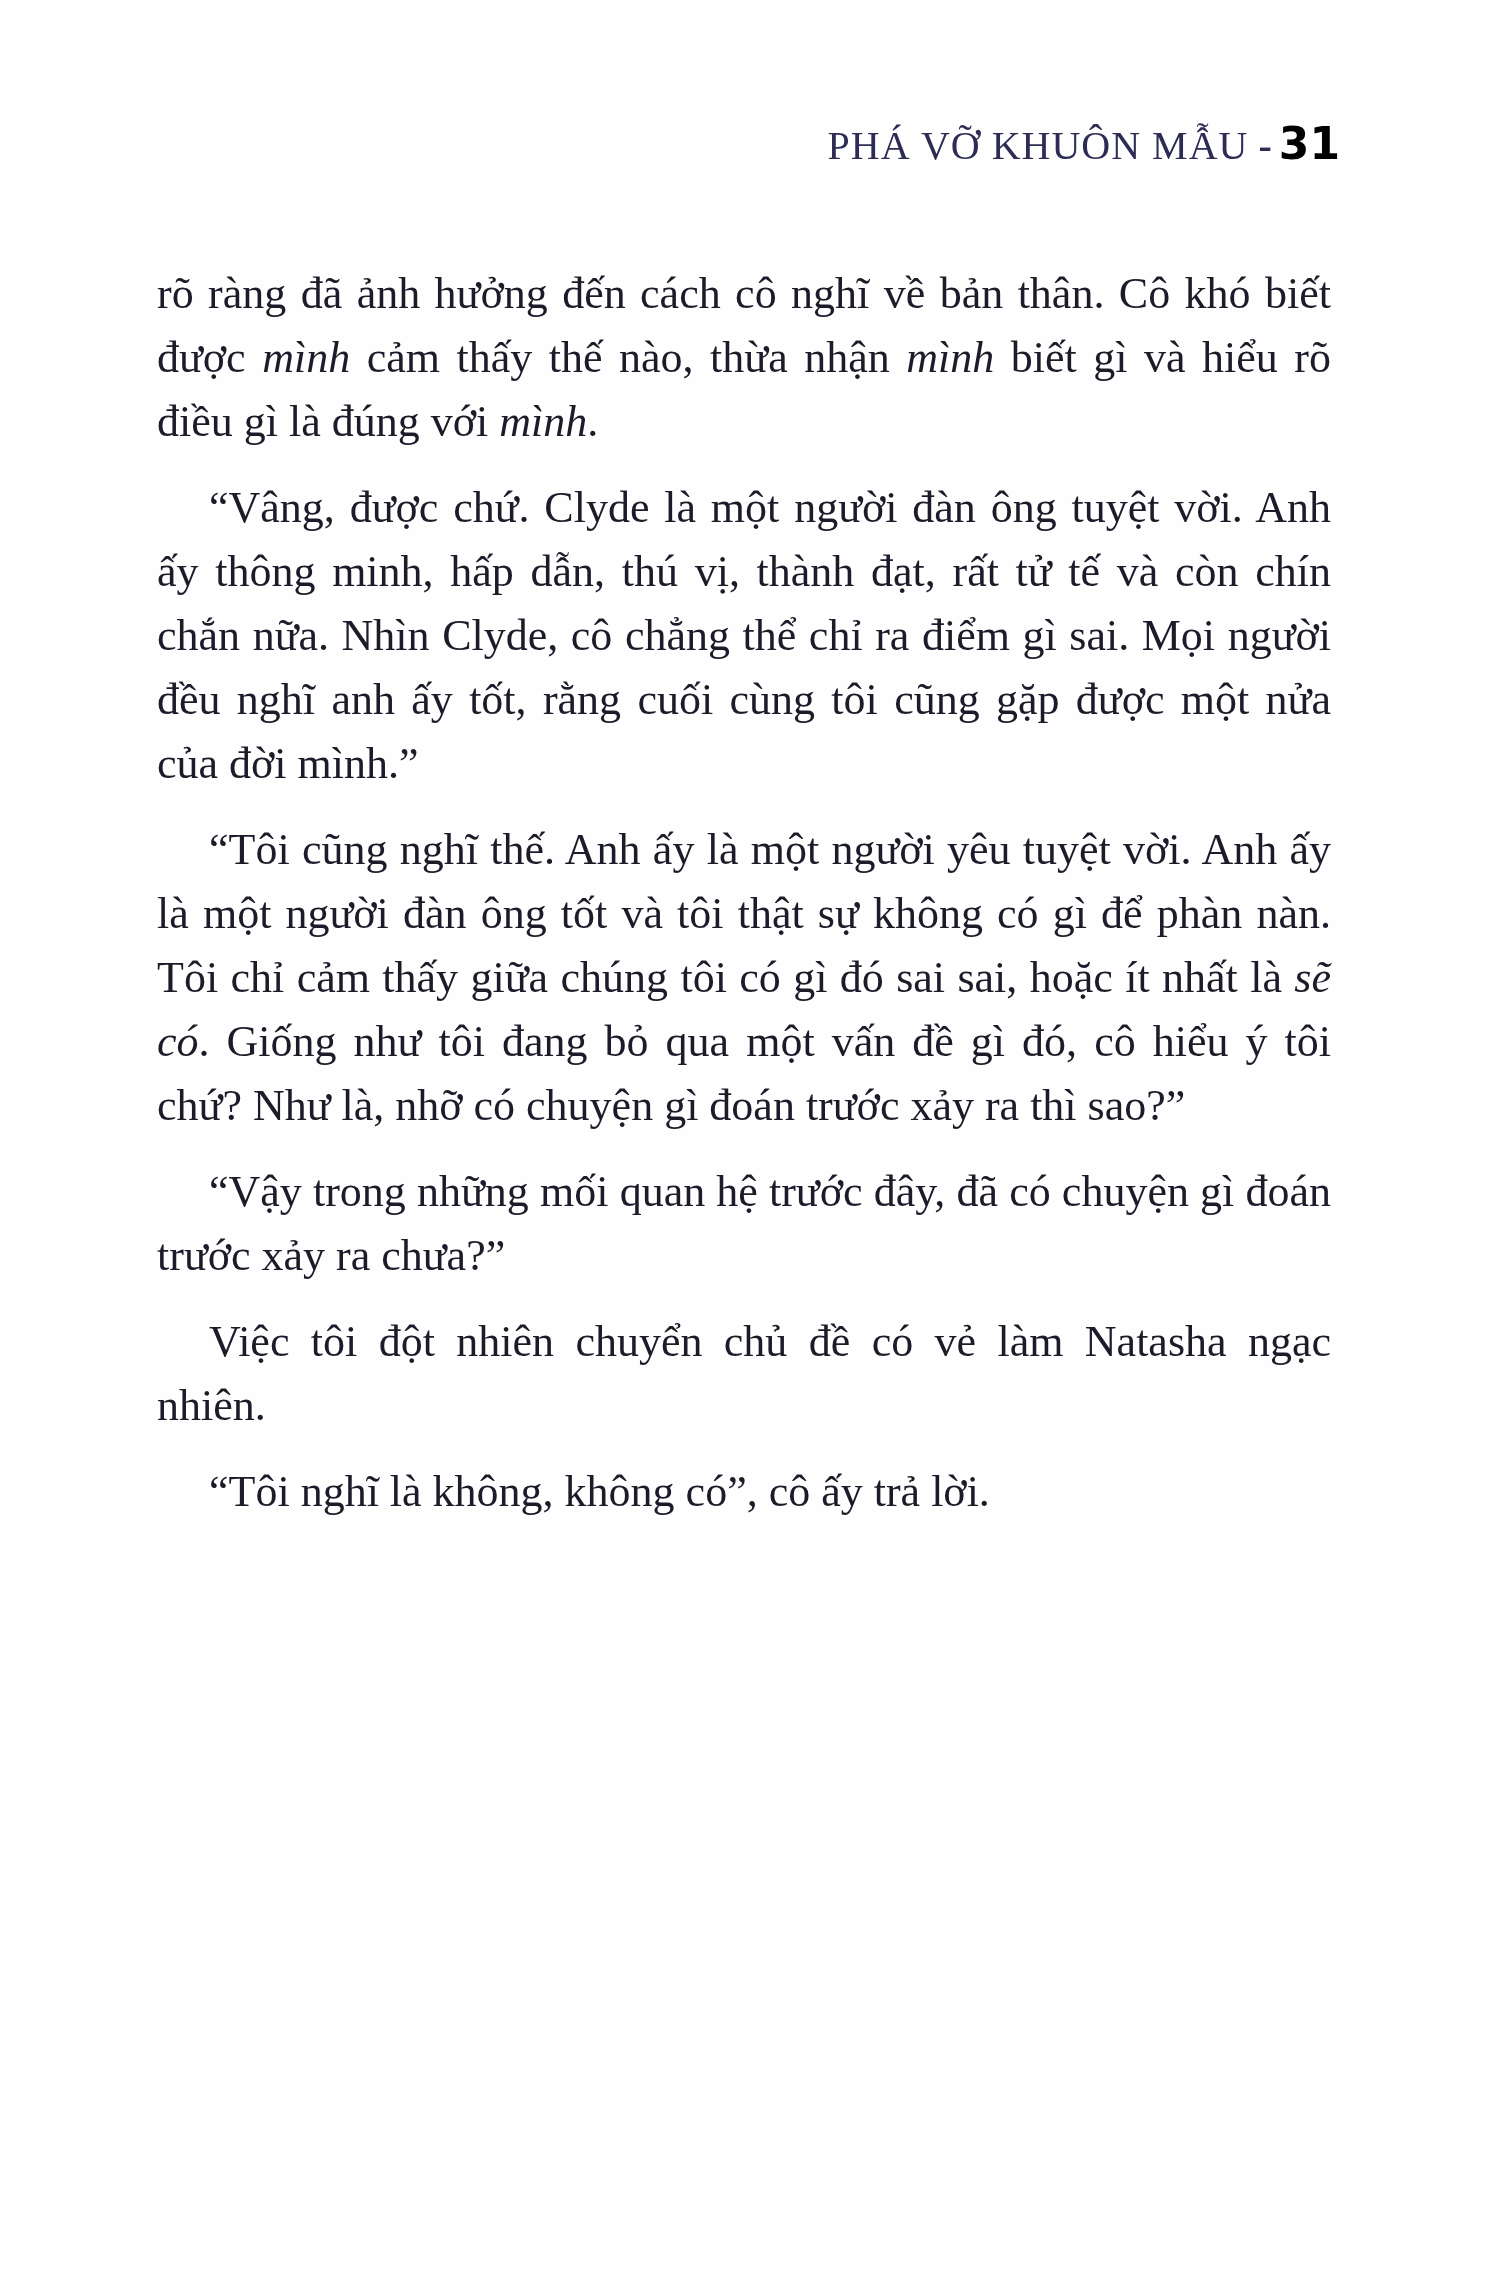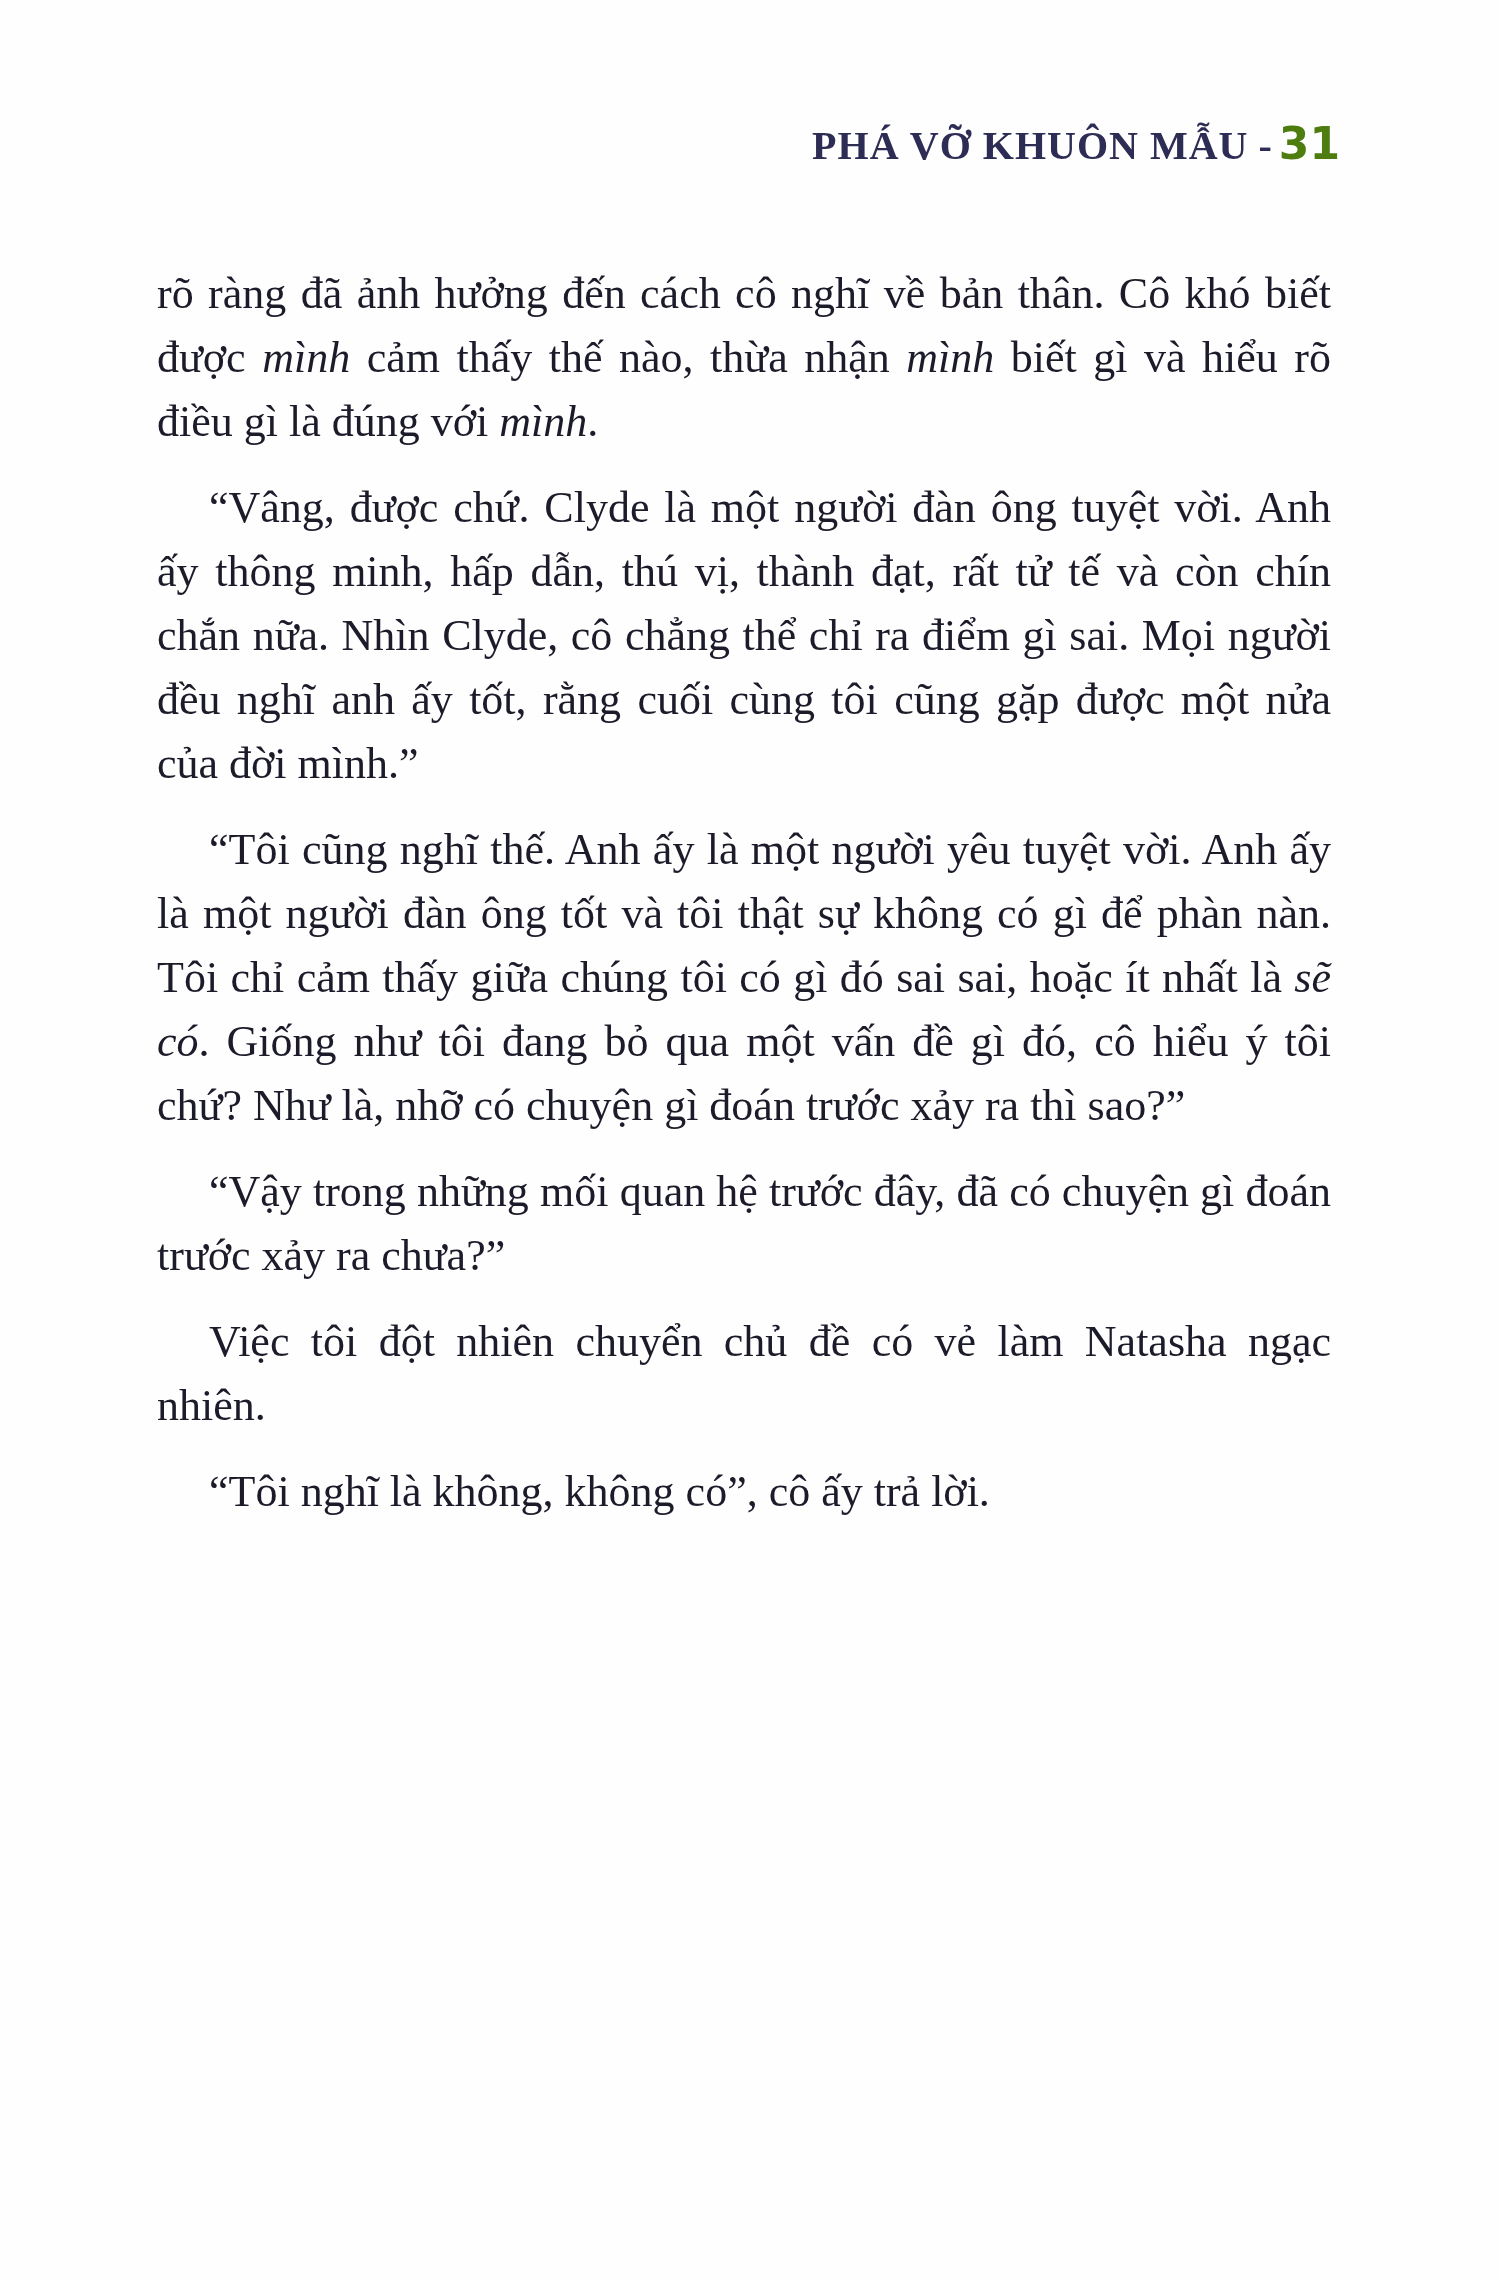--- a/index.html
+++ b/index.html
@@ -23,31 +23,31 @@
     left: 157px;
     width: 1183px;
     text-align: right;
     font-size: 40px;
     letter-spacing: 1px;
     color: #2d2c55;
     white-space: nowrap;
   }
   .running-head .title {
     font-family: "Liberation Serif", "DejaVu Serif", serif;
-    font-weight: 700;
+    font-weight: 400;
   }
   .running-head .sep {
     padding: 0 6px 0 10px;
     font-weight: 600;
   }
   .running-head .pagenum {
     font-family: "DejaVu Sans", sans-serif;
     font-weight: bold;
     font-size: 44px;
-    color: #4d7c0f;
+    color: #000000;
     letter-spacing: 0;
   }
   .content {
     position: absolute;
     top: 262px;
     left: 157px;
     width: 1183px;
   }
   .content p {
     margin: 0 9px 22px 0;

